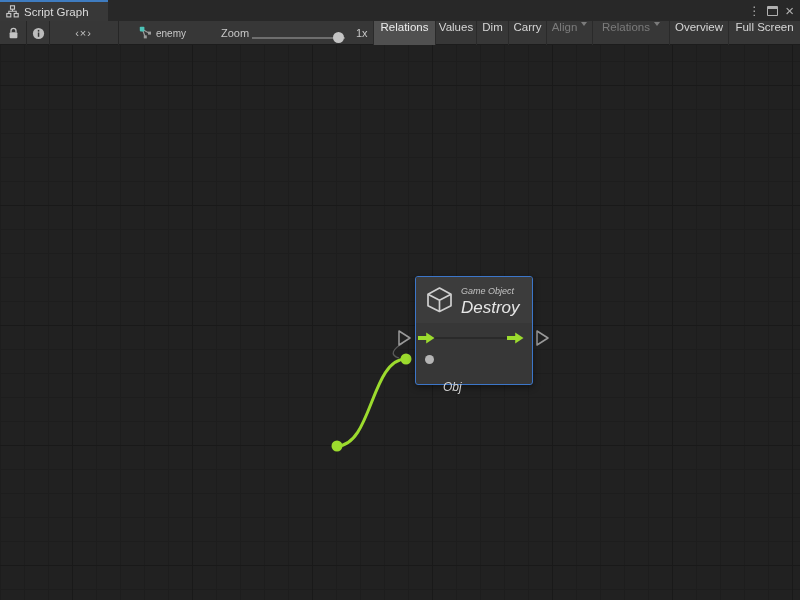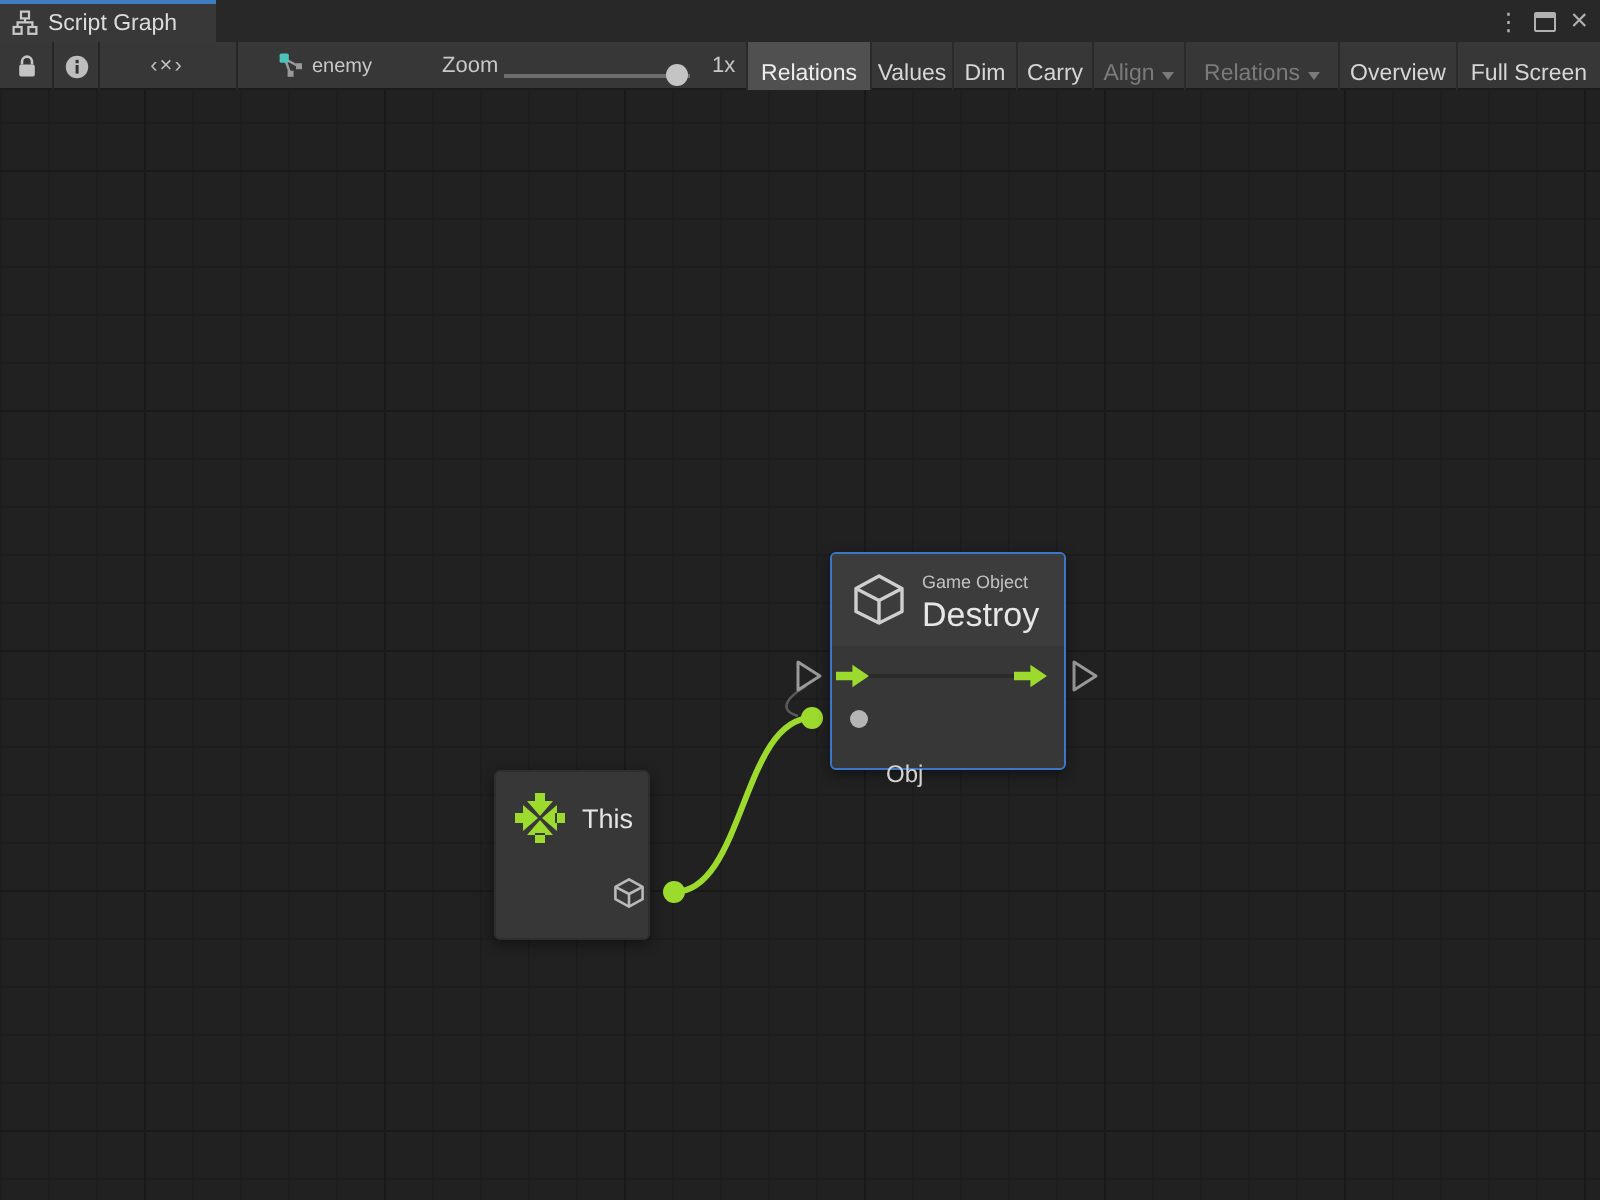--- a/index.html
+++ b/index.html
@@ -23,42 +23,42 @@
   .code-glyph { color:#c0c0c0; font-size:11px; letter-spacing:1px; }
   .crumb-label { position:absolute; left:156px; top:0; height:24px; display:flex; align-items:center;
                  font-size:10px; color:#c8c8c8; }
   .zoom-label { position:absolute; left:221px; top:0; height:24px; display:flex; align-items:center;
                 font-size:11px; color:#c8c8c8; }
   .zoom-track { position:absolute; left:252px; top:16px; width:93px; height:1.5px; background:#6e6e6e; }
   .zoom-handle { position:absolute; left:333px; top:11px; width:11px; height:11px; border-radius:50%; background:#c4c4c4; }
   .zoom-value { position:absolute; left:356px; top:0; height:24px; display:flex; align-items:center;
                 font-size:11px; color:#c8c8c8; }
   .tb-buttons { position:absolute; right:0; top:0; height:24px; display:flex; }
-  .tb-btn { height:32px; display:flex; align-items:center; justify-content:center; gap:4px;
+  .tb-btn { height:32px; display:flex; align-items:flex-start; justify-content:center; gap:4px;
             font-size:11.5px; color:#d6d6d6; border-left:1px solid #2a2a2a; white-space:nowrap; }
   .tb-btn.active { background:#505050; color:#ececec; }
   .tb-btn.disabled { color:#7b7b7b; }
   .dd-arrow { width:0; height:0; border-left:3.5px solid transparent; border-right:3.5px solid transparent;
               border-top:4px solid #7b7b7b; margin-top:1px; }
 
   
   .canvas { position:relative; width:800px; height:555px; background-color:#212121;
     background-image:
       linear-gradient(to bottom, #191919 1px, transparent 1px),
       linear-gradient(to right,  #191919 1px, transparent 1px),
       linear-gradient(to bottom, #1d1d1d 1px, transparent 1px),
       linear-gradient(to right,  #1d1d1d 1px, transparent 1px);
     background-size:120px 120px, 120px 120px, 24px 24px, 24px 24px;
     background-position:0 40px, 72px 0, 0 16px, 0 0; }
   .overlay { position:absolute; left:0; top:0; z-index:1; }
 
   
   .node { position:absolute; border-radius:3px; background:#373737; z-index:2;
           box-shadow:0 2px 7px rgba(0,0,0,0.45); }
-  .node-destroy { left:415px; top:231px; width:118px; height:109px; border:1.5px solid #3C76C9; }
+  .node-destroy { left:415px; top:231px; width:118px; height:109px; border:1.5px solid #3C76C9;font-style:italic; }
   .node-this    { left:247px; top:340px; width:78px;  height:85px;  border:1px solid #2e2e2e; }
   .node-header-destroy { position:absolute; left:0; top:0; right:0; height:46px; background:#3c3c3c;
                          border-radius:2px 2px 0 0; }
   .nd-cube { position:absolute; left:8px; top:7px; }
   .nd-cat  { position:absolute; left:45px; top:9px;  font-size:9px;   color:#c2c2c2; white-space:nowrap; }
   .nd-title{ position:absolute; left:45px; top:21px; font-size:17px; color:#e6e6e6; white-space:nowrap; }
   .relation-line { position:absolute; left:18px; top:60px; width:74px; height:1.5px; background:#2a2a2a; }
   .flow-arrow { position:absolute; }
   .obj-port { position:absolute; left:9px; top:78px; width:9px; height:9px; border-radius:50%; background:#b5b5b5; }
   .obj-label { position:absolute; left:27px; top:75px; font-size:12px; color:#d2d2d2;margin-top:28px; }
@@ -179,29 +179,14 @@
     <svg class="flow-arrow" style="left:2px;top:55px;" width="17" height="12" viewBox="0 0 17 12">
       <path d="M0 3.9 H8.2 V0.4 L16.5 6 L8.2 11.6 V8.1 H0 Z" fill="#9CDB2E"></path>
     </svg>
     <svg class="flow-arrow" style="left:91px;top:55px;" width="17" height="12" viewBox="0 0 17 12">
       <path d="M0 3.9 H8.2 V0.4 L16.5 6 L8.2 11.6 V8.1 H0 Z" fill="#9CDB2E"></path>
     </svg>
     <div class="obj-port"></div>
     <div class="obj-label">Obj</div>
   </div>
 
-  <div class="node node-this">
-    <svg class="nt-icon" width="28" height="28" viewBox="0 0 28 28">
-      <g fill="#9CDB2E">
-        <path d="M14 13 L7.5 5.5 H20.5 Z M11.5 1.5 h5 v5 h-5 Z"></path>
-        <path d="M14 15 L7.5 22.5 H20.5 Z M11.5 21.5 h5 v5 h-5 Z"></path>
-        <path d="M13 14 L5.5 7.5 V20.5 Z M1.5 11.5 v5 h5 v-5 Z"></path>
-        <path d="M15 14 L22.5 7.5 V20.5 Z M21.5 11.5 v5 h5 v-5 Z"></path>
-      </g>
-    </svg>
-    <div class="nt-title">This</div>
-    <svg class="nt-cube" width="17" height="17" viewBox="0 0 17 17">
-      <path d="M8.5 1.7 L15.3 5.4 V11.6 L8.5 15.3 L1.7 11.6 V5.4 Z" fill="none" stroke="#b9b9b9" stroke-width="1.3" stroke-linejoin="round"></path>
-      <path d="M1.7 5.4 L8.5 9 L15.3 5.4 M8.5 9 V15.3" fill="none" stroke="#b9b9b9" stroke-width="1.3" stroke-linejoin="round"></path>
-    </svg>
-  </div>
 
 </div>
 
 </body></html>

